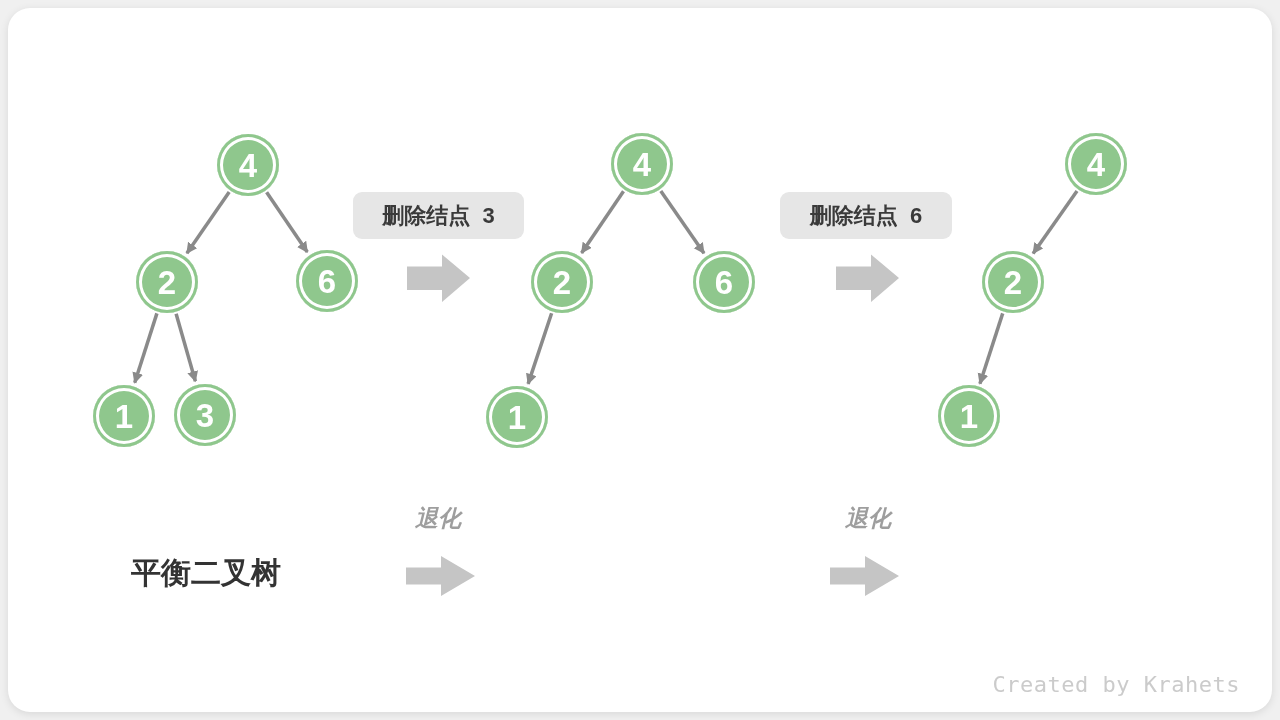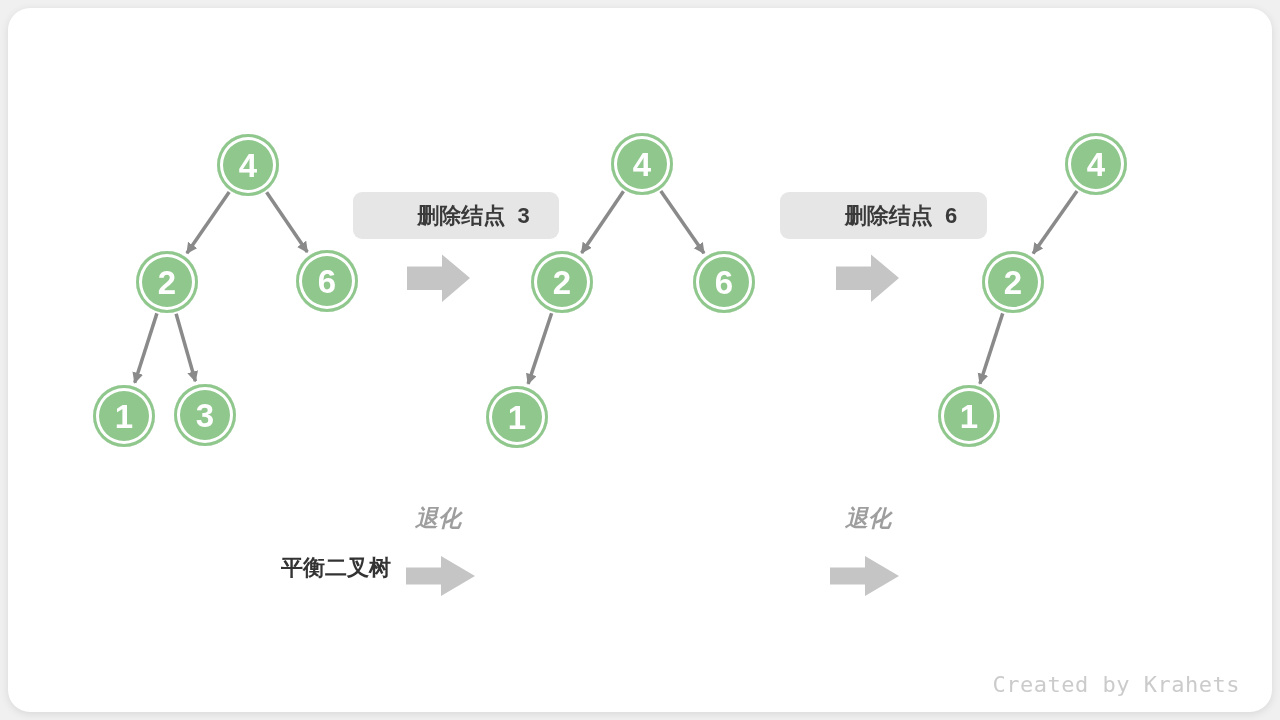--- a/index.html
+++ b/index.html
@@ -8,25 +8,25 @@
   .card{position:absolute;left:8px;top:8px;width:1264px;height:704px;background:#ffffff;
         border-radius:22px;box-shadow:0 2px 8px rgba(0,0,0,0.10);}
   .overlay{position:absolute;left:0;top:0;width:1280px;height:720px;}
   .node{position:absolute;width:62px;height:62px;border-radius:50%;
         background:#8FC78D;
         box-shadow:inset 0 0 0 3px #8FC78D, inset 0 0 0 6px #ffffff;
         color:#ffffff;font-size:33px;font-weight:bold;
         display:flex;align-items:center;justify-content:center;line-height:1;}
   .transition-label{position:absolute;height:47px;background:#E6E6E6;border-radius:9px;
         color:#3A3A3A;font-size:22px;font-weight:bold;text-align:center;line-height:47px;
-        white-space:pre;padding-left:35px;}
+        white-space:pre;}
   .degrade-label{position:absolute;top:503px;width:120px;transform:translateX(-50%);
         text-align:center;color:#9E9E9E;font-size:23px;font-weight:bold;font-style:italic;}
   .caption{position:absolute;top:553px;width:260px;transform:translateX(-50%);
-        text-align:right;color:#333333;font-size:22px;font-weight:bold;}
+        text-align:left;color:#333333;font-size:30px;font-weight:bold;}
   .credit{position:absolute;right:40px;top:672px;color:#CBCBCB;font-size:22px;
         font-family:"DejaVu Sans Mono","Liberation Mono",monospace;letter-spacing:0.5px;}
 </style>
 </head>
 <body>
 
 <div class="stage">
   <div class="card"></div>
 
   <svg class="overlay" viewBox="0 0 1280 720">

